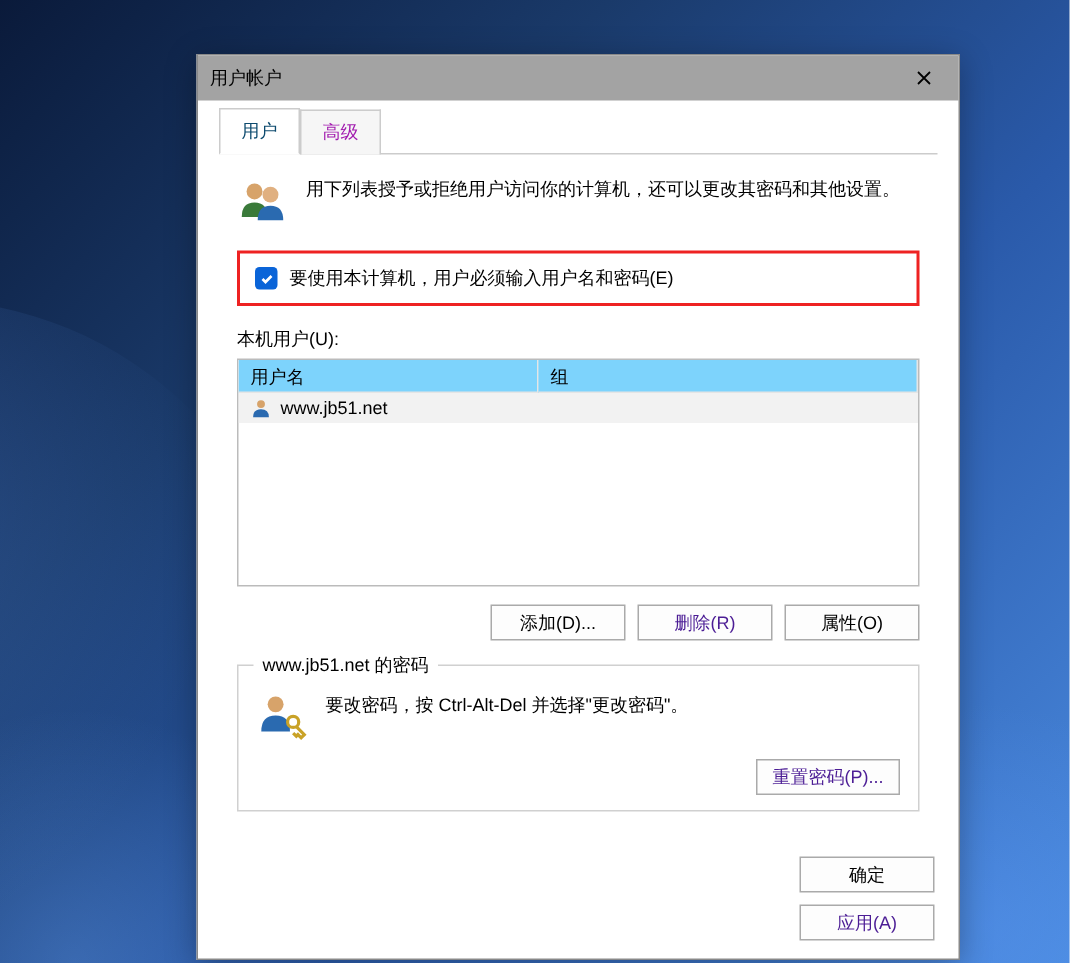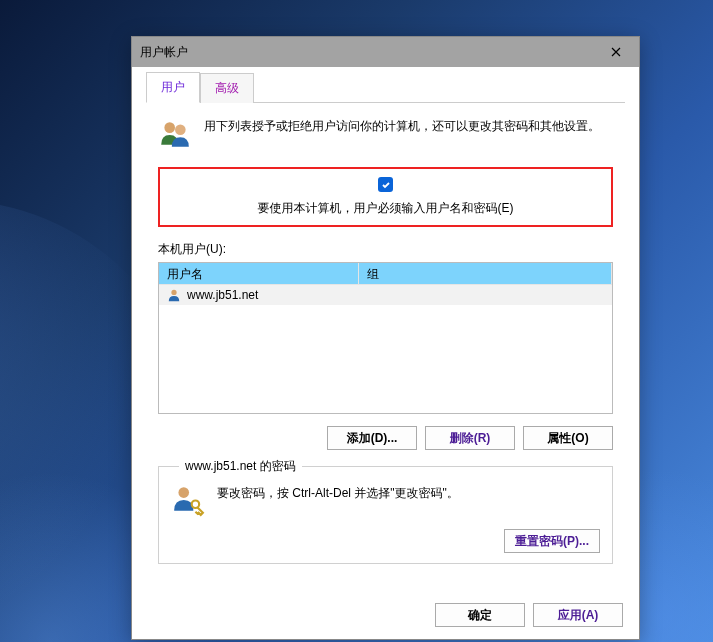--- a/index.html
+++ b/index.html
@@ -64,21 +64,21 @@
       background: #f6f6f6;
       color: #a21caf;
       margin-right: 0;
       position: relative;
       bottom: -1px;
       font-size: 12px;
     }
     .tab.active {
       background: #fff;
       border-bottom: 1px solid #fff;
-      color: #6d28d9;
+      color: #0c4a6e;
     }
     .tab-body {
       padding: 14px 12px 4px 12px;
     }
     .intro {
       display: flex;
       align-items: flex-start;
       gap: 12px;
       margin-bottom: 16px;
     }
@@ -88,21 +88,20 @@
     }
     .intro-text { font-size: 12px; line-height: 1.6; color: #000000; }
 
     .highlight-box {
       border: 2px solid #e22;
       padding: 8px 10px;
       margin: 4px 0 14px 0;
       display: flex;
       align-items: center;
       gap: 8px;
-      flex-direction: column;
     }
     .checkbox {
       width: 15px; height: 15px;
       background: #0a64d8;
       border-radius: 3px;
       display: inline-flex;
       align-items: center; justify-content: center;
       color: #fff;
       font-size: 11px;
       flex: none;
@@ -152,52 +151,52 @@
     }
     .btn {
       min-width: 90px;
       height: 24px;
       border: 1px solid #aaa;
       background: #fdfdfd;
       font-size: 12px;
       font-family: inherit;
       padding: 0 10px;
       cursor: default;
-      font-weight: bold;
     }
     .btn:disabled, .btn.disabled { color: #4c1d95; }
 
     .groupbox {
       border: 1px solid #d0d0d0;
       margin-top: 16px;
       padding: 16px 12px 10px 12px;
       position: relative;
     }
     .groupbox-title {
       position: absolute;
       top: -9px;
-      left: 20px;
+      left: 10px;
       background: #fff;
       padding: 0 6px;
       font-size: 12px;
     }
     .pwd-body {
       display: flex;
       gap: 12px;
       align-items: flex-start;
     }
     .pwd-body .icon-big { width: 34px; height: 34px; flex: none; }
     .pwd-text { font-size: 12px; line-height: 1.7; }
 
     .dialog-buttons {
       position: absolute;
       right: 16px;
       bottom: 12px;
       display: flex;
       gap: 8px;
+      flex-direction: column;
     }
   </style>
 </head>
 <body>
 
 <div class="bg-curve c1"></div>
 <div class="bg-curve c2"></div>
 <div class="bg-curve c3"></div>
 
 <div class="window">

